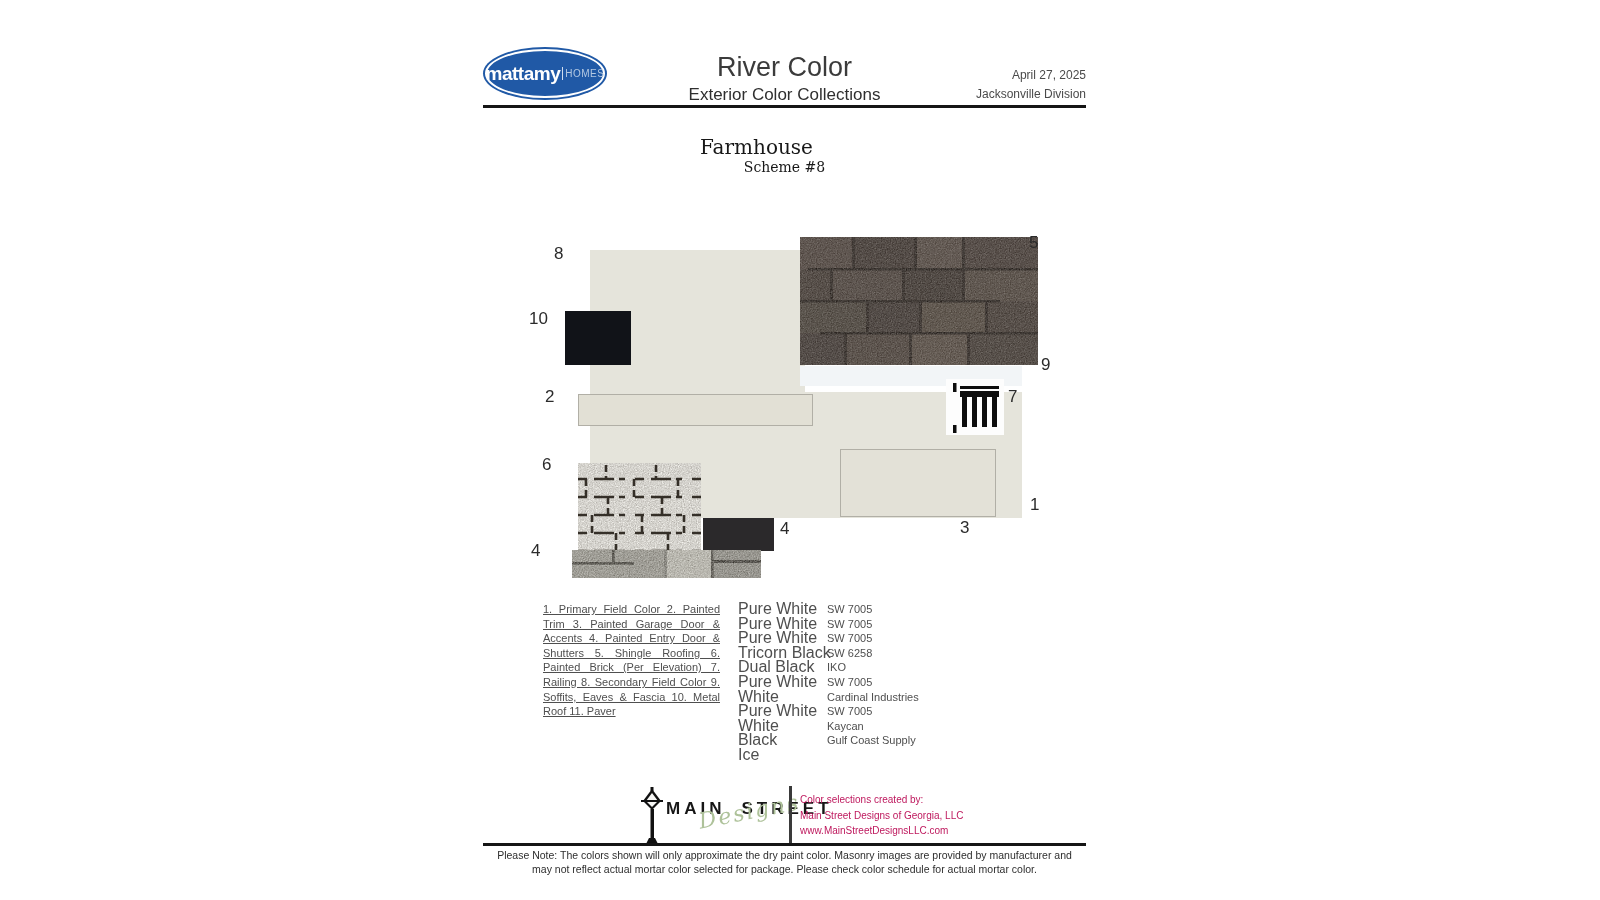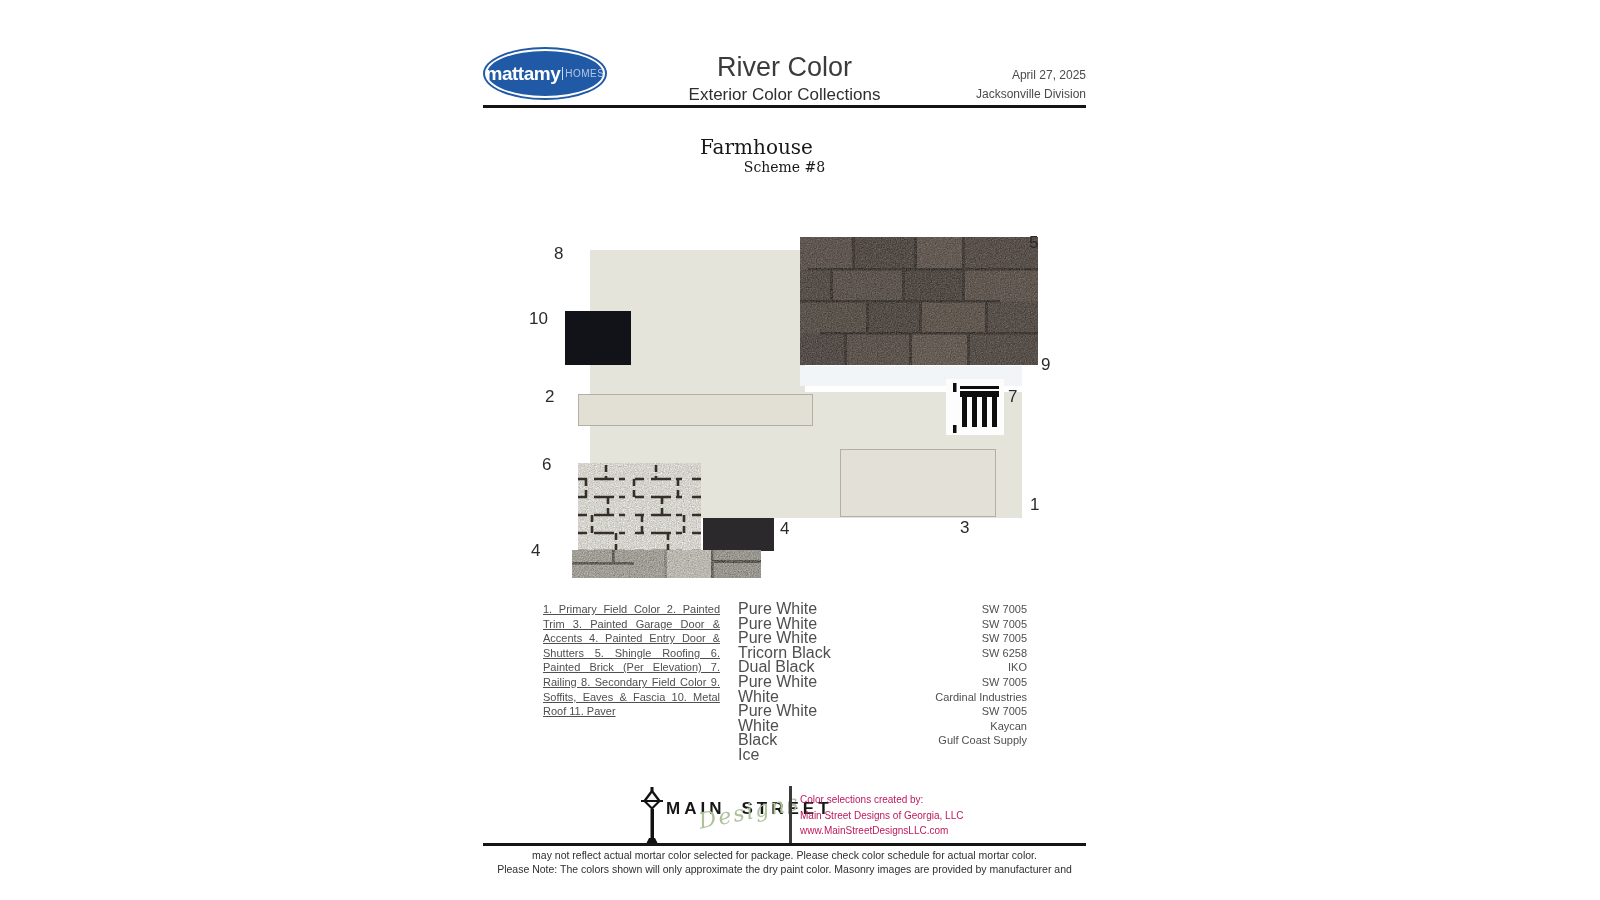--- a/index.html
+++ b/index.html
@@ -50,21 +50,21 @@
   .n5 { left:1029px; top:233px; } .n6 { left:542px; top:455px; }
   .n7 { left:1008px; top:387px; } .n8 { left:554px; top:244px; }
   .n9 { left:1041px; top:355px; } .n10{ left:529px; top:309px; }
   .n11{ left:531px;  top:541px; }
 
   
   .legend-desc { position:absolute; left:543px; top:602px; width:177px;
     font-size:11px; line-height:14.6px; color:#4f4f4f; text-align:justify; text-align-last:left;text-decoration:underline; }
   .legend-names { position:absolute; left:738px; top:602px; font-size:16px;
     line-height:14.6px; color:#4f4f4f; }
-  .legend-codes { position:absolute; left:827px; top:602px; width:200px; text-align:right;
+  .legend-codes { position:absolute; left:827px; top:602px; width:200px; 
     font-size:11px; line-height:14.6px; color:#4f4f4f; }
   .legend-line { min-height:14.6px; }
 
   
   .lamp { position:absolute; left:641px; top:787px; }
   .msd-words { position:absolute; left:666px; top:799px; font-size:17px; font-weight:bold;
     letter-spacing:4px; color:#161616; }
   .msd-gap { display:inline-block; width:16px; }
   .msd-script { position:absolute; left:698px; top:799px; font-family:"DejaVu Serif",serif;
     font-style:italic; font-size:22px; color:#aec29a; transform:rotate(-11deg); letter-spacing:2px; }
@@ -251,17 +251,17 @@
   </div>
   <div class="msd-script">Designs</div>
   <div class="msd-divider"></div>
   <div class="credit">
     <div>Color selections created by:</div>
     <div>Main Street Designs of Georgia, LLC</div>
     <div>www.MainStreetDesignsLLC.com</div>
   </div>
   <div class="rule rule-bottom"></div>
   <div class="disclaimer">
+    <div>Please Note: The colors shown will only approximate the dry paint color. Masonry images are provided by manufacturer and</div>
     <div>may not reflect actual mortar color selected for package. Please check color schedule for actual mortar color.</div>
-    <div>Please Note: The colors shown will only approximate the dry paint color. Masonry images are provided by manufacturer and</div>
   </div>
 
 </div>
 
 </body></html>

